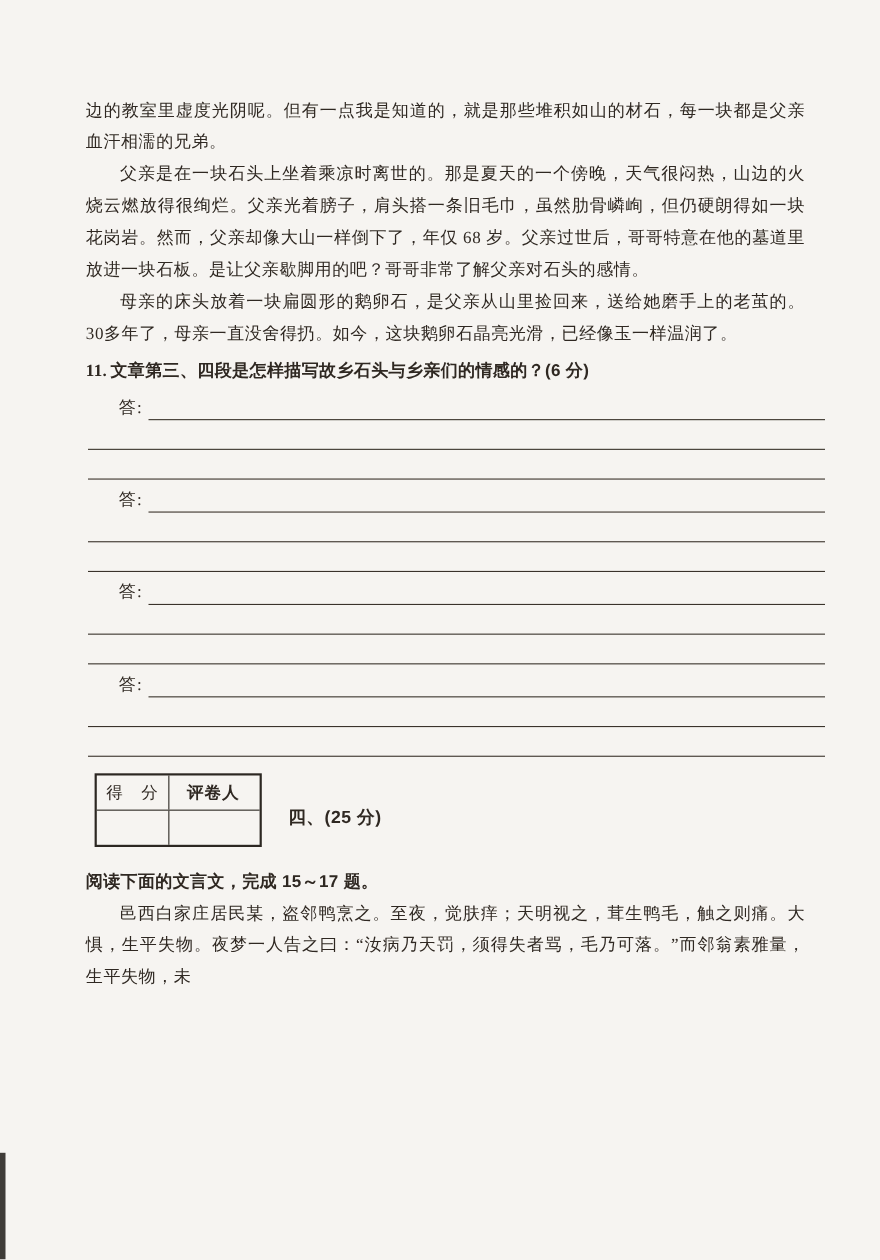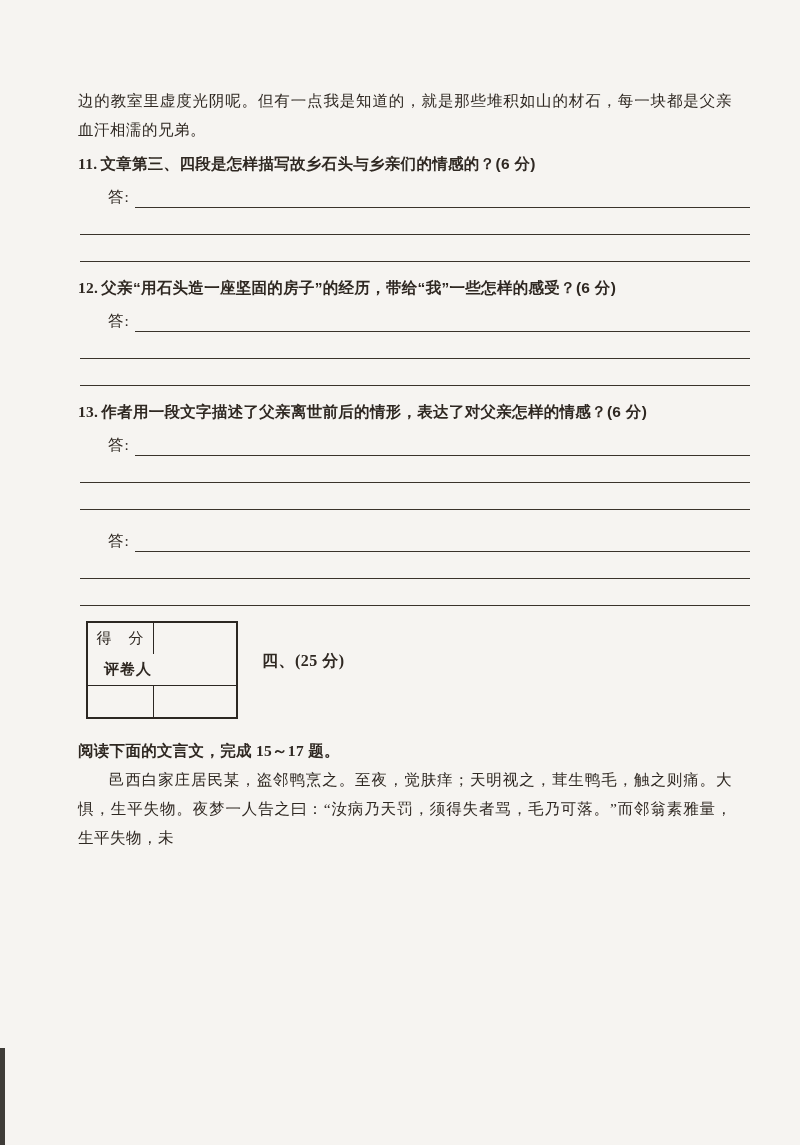--- a/index.html
+++ b/index.html
@@ -19,21 +19,21 @@
     font-size:15.5px;
     line-height:29px;
     text-align:justify;
     text-indent:2em;
     letter-spacing:.5px;
   }
   .no-indent{text-indent:0;}
   .u-quote{border-bottom:1.5px solid #3a332b;padding-bottom:1px;}
 
   
-  .question{margin:0 0 12px 0;}
+  .question{margin:0 0 0 0;}
   .q-line{
     font-size:15.5px;
     line-height:28px;
     font-weight:bold;
     font-family:"Liberation Sans","DejaVu Sans",sans-serif;
     white-space:nowrap;
     letter-spacing:.3px;
   }
   .q-num{margin-right:3px;font-family:"Liberation Serif",serif;}
   .ans-first{
@@ -52,83 +52,83 @@
   .q11-first{margin-top:6px;}
 
   
   .score-row{display:flex;align-items:flex-start;margin-top:15px;}
   .score-table{
     width:148px;
     border:2px solid #2c2722;
     margin-left:8px;
     background:transparent;
   }
-  .score-hdr{display:flex;border-bottom:1.5px solid #2c2722;flex-direction:column;}
+  .score-hdr{display:flex;border-bottom:1.5px solid #2c2722;}
   .score-bdy{display:flex;}
   .score-cell{
     box-sizing:border-box;
     display:flex;align-items:center;justify-content:center;
     font-size:15px;letter-spacing:1px;
   }
   .c1{width:66px;border-right:1.5px solid #2c2722;}
   .c2{width:80px;font-weight:bold;}
   .hdr-cell{height:31px;}
   .bdy-cell{height:31px;}
   .section-heading{
     margin-left:24px;margin-top:30px;
     font-size:16px;font-weight:bold;
-    font-family:Liberation Serif, serif;
+    font-family:Liberation Sans, sans-serif;
     letter-spacing:.5px;
   }
 
   .reading-intro{
     margin:17px 0 0 0;
     font-size:15.5px;line-height:29px;
     font-weight:bold;
-    font-family:Liberation Serif, serif;
+    font-family:Liberation Sans, sans-serif;
     letter-spacing:.3px;
   }
   .classical{margin-top:0;}
 
   
   .scan-edge{
     position:absolute;left:0;top:1048px;width:5px;height:97px;
     background:#1e1b18;opacity:.85;
   }
 </style>
 </head>
 <body>
 
 <div class="page">
   <div class="content">
 
     <p class="essay no-indent">边的教室里虚度光阴呢。但有一点我是知道的，就是那些堆积如山的材石，每一块都是父亲血汗相濡的兄弟。</p>
+    <p class="essay">父亲是在一块石头上坐着乘凉时离世的。那是夏天的一个傍晚，天气很闷热，山边的火烧云燃放得很绚烂。父亲光着膀子，肩头搭一条旧毛巾，虽然肋骨嶙峋，但仍硬朗得如一块花岗岩。然而，父亲却像大山一样倒下了，年仅 68 岁。父亲过世后，哥哥特意在他的墓道里放进一块石板。是让父亲歇脚用的吧？哥哥非常了解父亲对石头的感情。</p>
+    <p class="essay">母亲的床头放着一块扁圆形的鹅卵石，是父亲从山里捡回来，送给她磨手上的老茧的。30多年了，母亲一直没舍得扔。如今，这块鹅卵石晶亮光滑，已经像玉一样温润了。</p>
 
     <div class="question q11-first">
       <div class="q-line"><span class="q-num">11.</span><span>文章第三、四段是怎样描写故乡石头与乡亲们的情感的？(6 分)</span></div>
       <div class="ans-first">
           <span class="ans-label">答:</span>
           <span class="ans-line"></span>
         </div>
       <div class="ans-full"></div>
       <div class="ans-full"></div>
     </div>
 
     <div class="question">
-      <div class="q-line"><span class="q-num">12.</span><span>父亲“用石头造一座坚固的房子”的经历，带给“我”一些怎样的感受？(6 分)</span></div>
       <div class="ans-first">
           <span class="ans-label">答:</span>
           <span class="ans-line"></span>
         </div>
       <div class="ans-full"></div>
       <div class="ans-full"></div>
     </div>
 
     <div class="question">
-      <div class="q-line"><span class="q-num">13.</span><span>作者用一段文字描述了父亲离世前后的情形，表达了对父亲怎样的情感？(6 分)</span></div>
       <div class="ans-first">
           <span class="ans-label">答:</span>
           <span class="ans-line"></span>
         </div>
       <div class="ans-full"></div>
       <div class="ans-full"></div>
     </div>
 
     <div class="question">
       <div class="ans-first">

